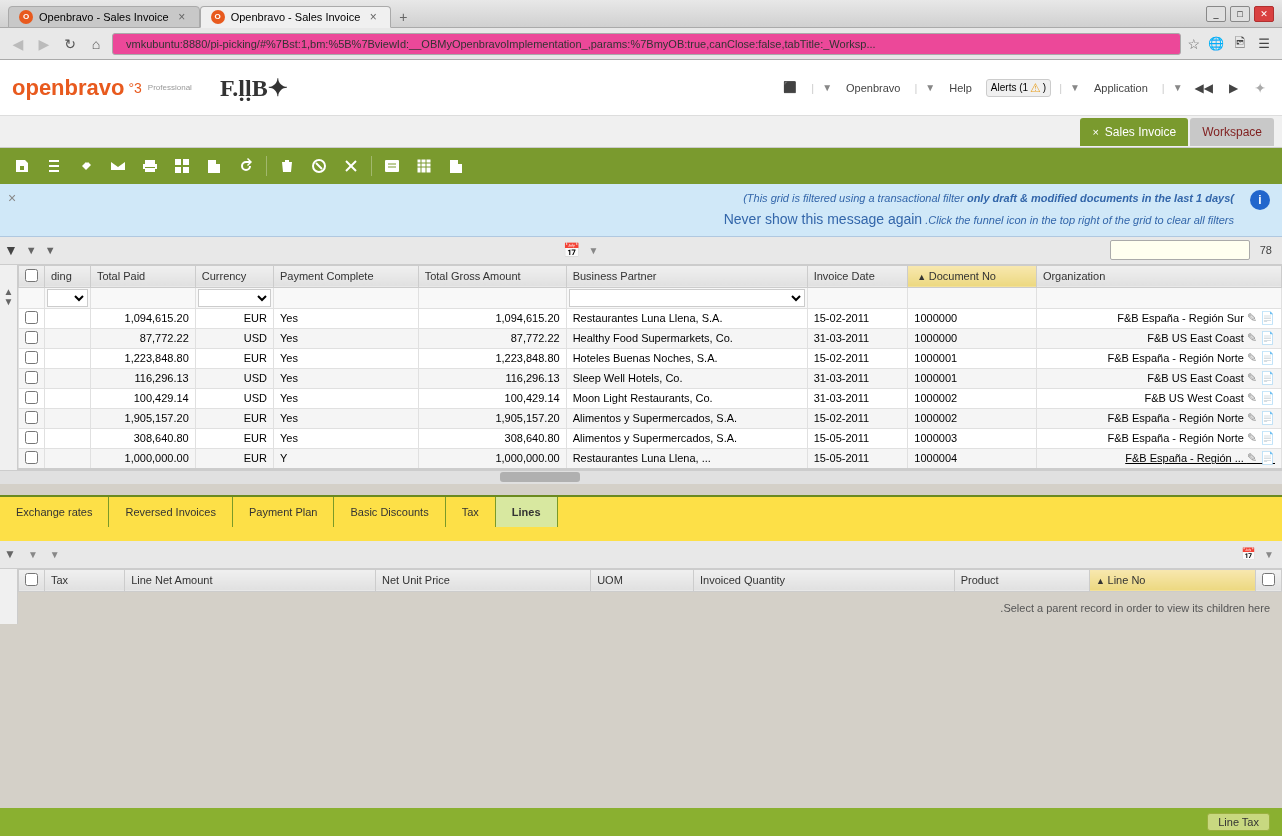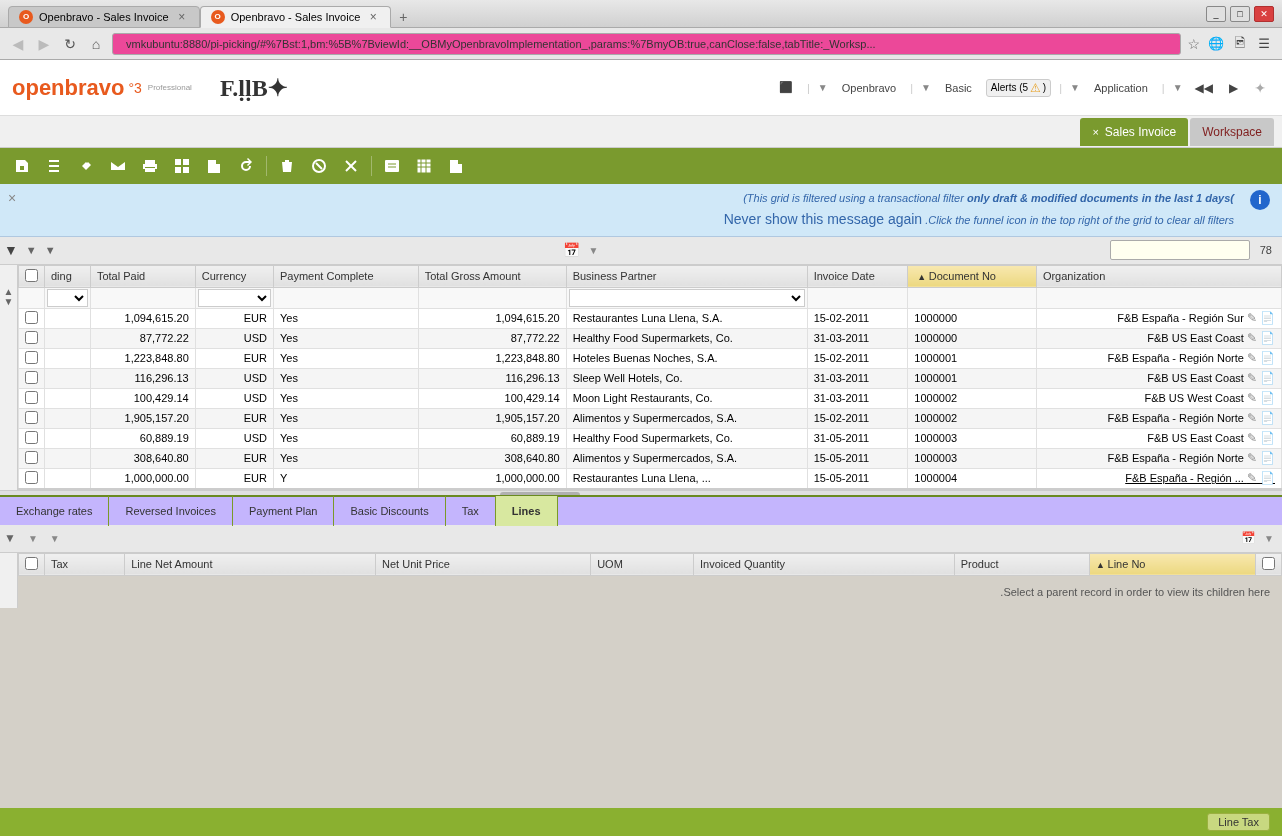--- a/index.html
+++ b/index.html
@@ -226,24 +226,23 @@
     }
     .data-table tr:nth-child(even) td { background: #f5f5f5; }
     .data-table tr:nth-child(odd) td { background: white; }
     .data-table td.number { text-align: right; }
     .row-icon { color: #888; font-size: 12px; cursor: pointer; }
     .checkbox-cell { width: 16px; text-align: center; }
     .scroll-arrow { font-size: 10px; color: #666; cursor: pointer; line-height: 1; }
 
     
     .bottom-tabs {
-      background: #c4b5fd;
-      height: 30px;
-      display: flex;
-      align-items: center;
+      background: #fde047;
+      height: 46px;
+      display: flex;
       padding: 0;
       border-top: 2px solid #6a8a20;
     }
     .bottom-tab {
       height: 30px;
       padding: 0 16px;
       display: flex;
       align-items: center;
       font-size: 11px;
       cursor: pointer;
@@ -412,24 +411,24 @@
       <span>⬛</span>
     </div>
     <span class="header-separator">|</span>
     <span style="color:#888;font-size:10px;">▼</span>
     <div class="header-btn">
       <span>Openbravo</span>
     </div>
     <span class="header-separator">|</span>
     <span style="color:#888;font-size:10px;">▼</span>
     <div class="header-btn">
-      <span>Basic</span>
+      <span>Help</span>
     </div>
     <div class="alerts-badge">
-      <span>Alerts (5</span>
+      <span>Alerts (1</span>
       <span class="alert-icon">⚠</span>
       <span>)</span>
     </div>
     <span class="header-separator">|</span>
     <span style="color:#888;font-size:10px;">▼</span>
     <div class="header-btn">
       <span>Application</span>
     </div>
     <span class="header-separator">|</span>
     <span style="color:#888;font-size:10px;">▼</span>
@@ -679,35 +678,20 @@
               <td>15-02-2011</td>
               <td>1000002</td>
               <td style="text-align:right;">F&amp;B España - Región Norte
                 <span class="row-icon">✎</span>
                 <span class="row-icon">📄</span>
               </td>
             </tr>
             <tr>
               <td class="checkbox-cell"><input type="checkbox" style=""></td>
               <td></td>
-              <td class="number">60,889.19</td>
-              <td style="text-align:right;">USD</td>
-              <td>Yes</td>
-              <td class="number">60,889.19</td>
-              <td>Healthy Food Supermarkets, Co.</td>
-              <td>31-05-2011</td>
-              <td>1000003</td>
-              <td style="text-align:right;">F&amp;B US East Coast
-                <span class="row-icon">✎</span>
-                <span class="row-icon">📄</span>
-              </td>
-            </tr>
-            <tr>
-              <td class="checkbox-cell"><input type="checkbox" style=""></td>
-              <td></td>
               <td class="number">308,640.80</td>
               <td style="text-align:right;">EUR</td>
               <td>Yes</td>
               <td class="number">308,640.80</td>
               <td>Alimentos y Supermercados, S.A.</td>
               <td>15-05-2011</td>
               <td>1000003</td>
               <td style="text-align:right;">F&amp;B España - Región Norte
                 <span class="row-icon">✎</span>
                 <span class="row-icon">📄</span>

